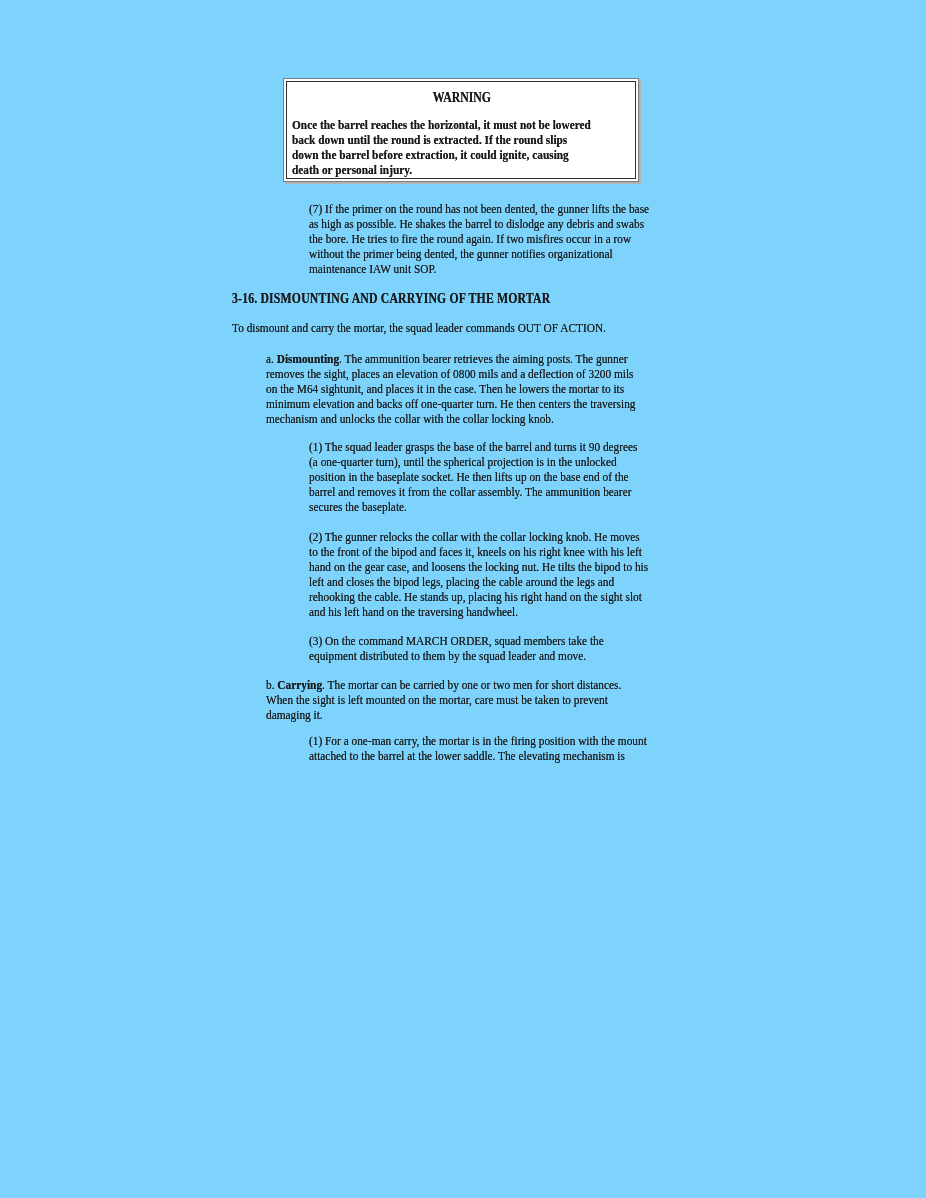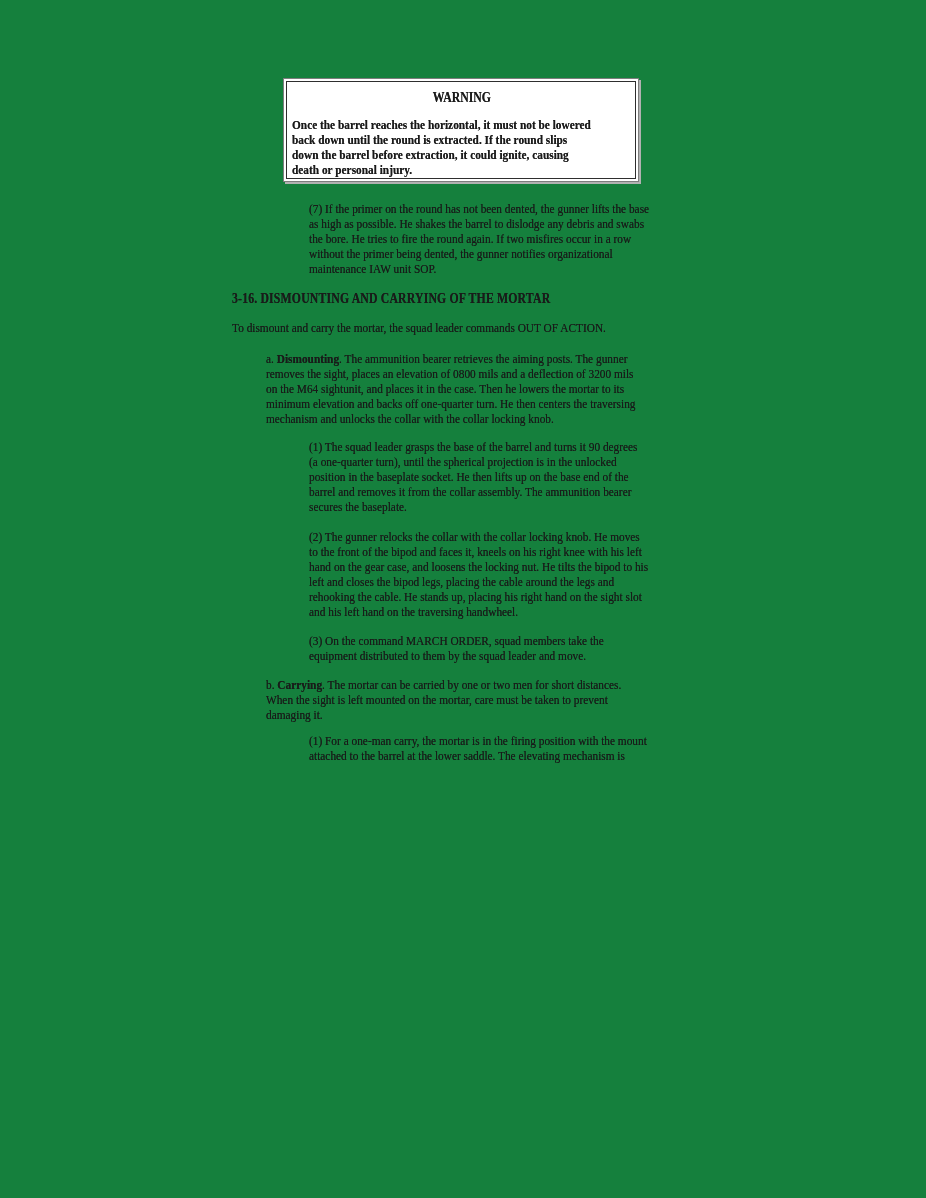--- a/index.html
+++ b/index.html
@@ -12,21 +12,21 @@
     height: 1198px;
     position: relative;
     font-family: "Liberation Serif", "DejaVu Serif", serif;
     color: #1a1a1a;
     overflow: hidden;
   }
   .page {
     position: absolute;
     left: 0; top: 0;
     width: 926px; height: 1198px;
-    background: #15803d;
+    background: #7dd3fc;
   }
   .txt {
     position: absolute;
     font-size: 13.5px;
     line-height: 15px;
     white-space: pre-line;
     transform: scaleX(0.84);
     transform-origin: 0 0;
     text-shadow: 0 0 0.5px rgba(20,20,20,0.75);
   }

